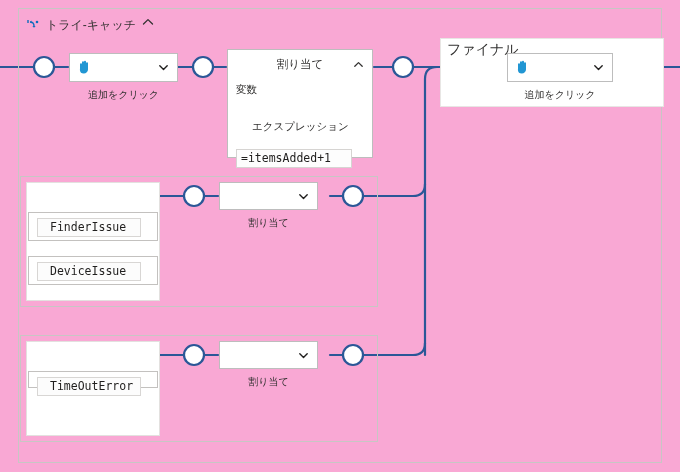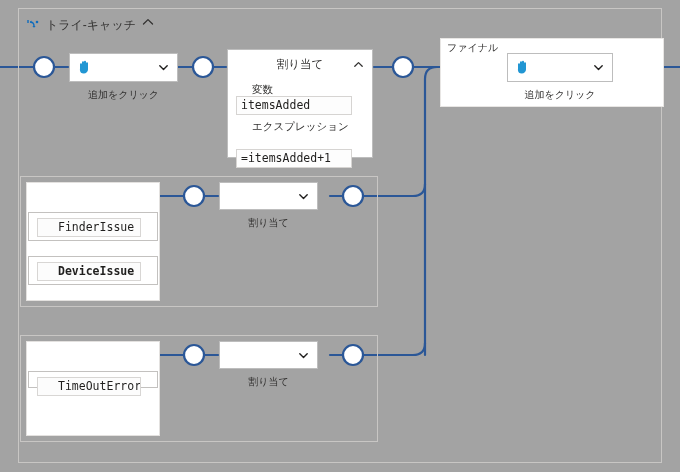--- a/index.html
+++ b/index.html
@@ -13,21 +13,21 @@
     position: relative;
     overflow: hidden;
     font-family: "Liberation Sans", "DejaVu Sans", sans-serif;
     color: #323130;
   }
 
   #canvas {
     position: absolute;
     left: 0; top: 0;
     width: 680px; height: 472px;
-    background: #a3a3a3;
+    background: #f9a8d4;
   }
 
   
   #wires {
     position: absolute;
     left: 0; top: 0;
     width: 680px; height: 472px;
     pointer-events: none;
   }
 
@@ -132,21 +132,21 @@
 
   
   .final-panel {
     position: absolute;
     box-sizing: border-box;
     border: 1px solid #e8e6e4;
     background: #ffffff;
   }
   .final-label {
     position: absolute;
-    font-size: 10px;
+    font-size: 14px;
     color: #323130;
     white-space: nowrap;
     text-align: right;
   }
 
   
   .catch-block {
     position: absolute;
     box-sizing: border-box;
     border: 1px solid #c8c6c4;
@@ -168,21 +168,21 @@
     position: absolute;
     left: 8px; top: 5px;
     width: 104px; height: 19px;
     box-sizing: border-box;
     border: 1px solid #d8d6d4;
     background: #fcfcfc;
     font-size: 11.5px;
     font-family: "DejaVu Sans Mono", "Liberation Mono", monospace;
     color: #201f1e;
     line-height: 17px;
-    padding: 0 20px;
+    padding: 0 12px;
     white-space: nowrap;
     overflow: hidden;
   }
 </style>
 </head>
 <body>
 
 <div id="canvas">
 
   <svg id="wires" viewBox="0 0 680 472" width="680" height="472" aria-hidden="true">
@@ -261,22 +261,21 @@
   </div>
   <div class="node-caption" style="left:69px; top:88px; width:109px;">追加をクリック</div>
 
   <div class="assign-card" style="left:227px; top:49px; width:146px; height:109px;">
     <div class="assign-title">割り当て</div>
     <span class="assign-collapse">
       <svg class="glyph-svg" width="13" height="13" viewBox="0 0 13 13">
         <path d="M2.8 8.2 L6.5 4.6 L10.2 8.2" stroke="#323130" stroke-width="1.3" fill="none" stroke-linecap="round" stroke-linejoin="round"></path>
       </svg>
     </span>
-    <div class="field-label" style="left:24px; top:33px;">変数</div>
-    <div class="field-input" style="left:8px; top:46px; width:116px; height:19px;">itemsAdded</div>
+    <div class="field-label" style="left:8px; top:33px;">変数</div>
     <div class="field-label" style="left:24px; top:70px;">エクスプレッション</div>
     <div class="field-input" style="left:8px; top:83px; width:116px; height:19px;margin-top:16px;">=itemsAdded+1</div>
   </div>
 
   <div class="final-panel" style="left:440px; top:38px; width:224px; height:69px;"></div>
   <div class="final-label" style="left:447px; top:41px;">ファイナル</div>
 
   <div class="dropdown" style="left:507px; top:53px; width:106px; height:29px;">
     <span class="hand-icon">
       <svg class="glyph-svg" width="17" height="17" viewBox="0 0 17 17">
@@ -291,21 +290,21 @@
       </svg>
     </span>
   </div>
   <div class="node-caption" style="left:507px; top:88px; width:106px;">追加をクリック</div>
 
   <div class="catch-block" style="left:20px; top:176px; width:358px; height:131px;"></div>
   <div class="exc-panel" style="left:26px; top:182px; width:134px; height:119px;">
     <div class="exc-chip" style="left:1px; top:29px; width:130px; height:29px;">
       <div class="exc-chip-input">FinderIssue</div>
     </div>
-    <div class="exc-chip" style="left:1px; top:73px; width:130px; height:29px;font-weight:bold;">
+    <div class="exc-chip" style="left:1px; top:73px; width:130px; height:29px;">
       <div class="exc-chip-input">DeviceIssue</div>
     </div>
   </div>
 
   <div class="dropdown" style="left:219px; top:182px; width:99px; height:28px; justify-content:flex-end;">
     <span class="dd-chevron">
       <svg class="glyph-svg" width="13" height="13" viewBox="0 0 13 13">
         <path d="M2.8 4.8 L6.5 8.4 L10.2 4.8" stroke="#201f1e" stroke-width="1.4" fill="none" stroke-linecap="round" stroke-linejoin="round"></path>
       </svg>
     </span>

